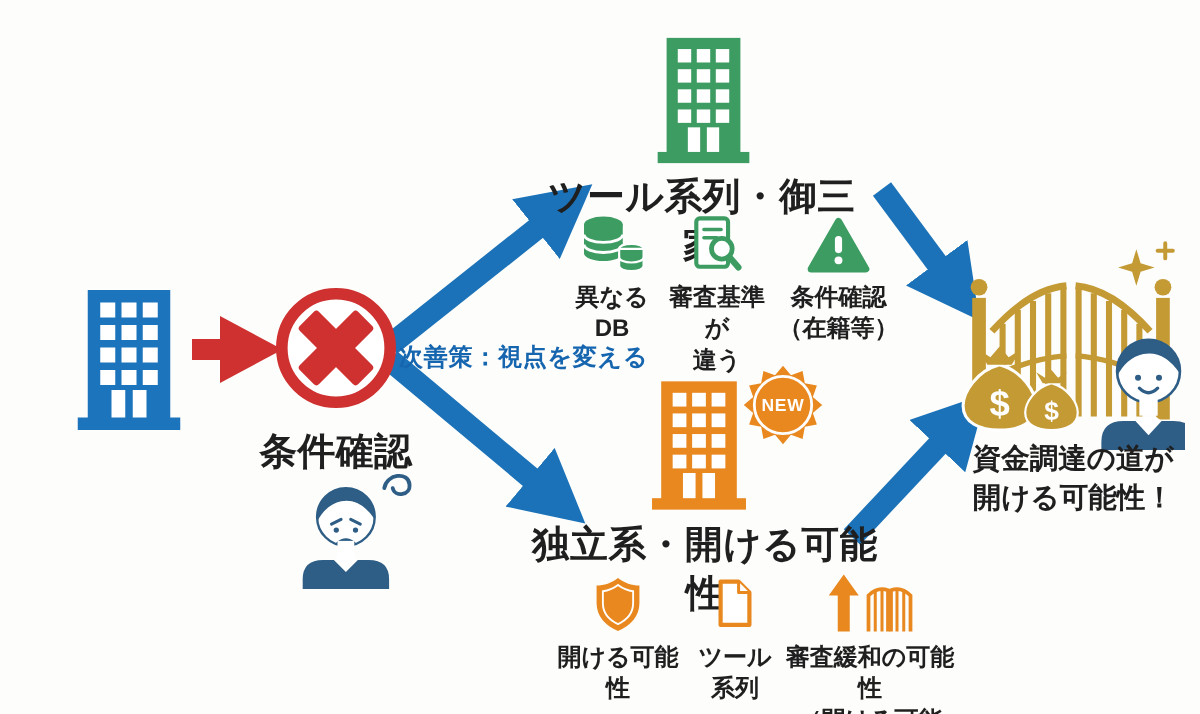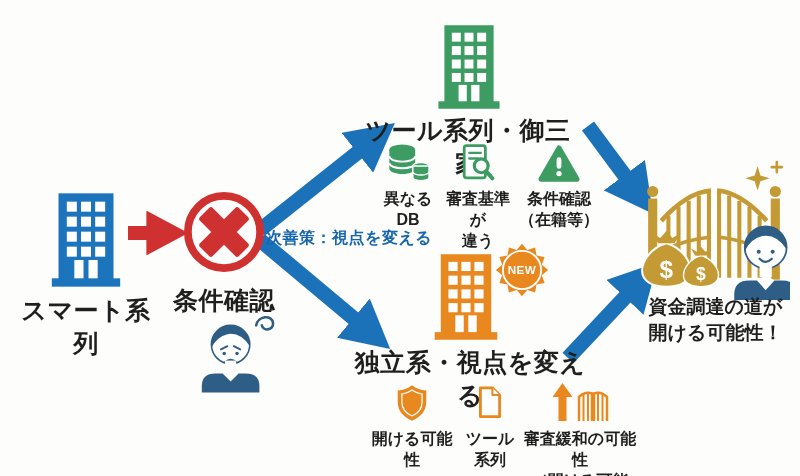--- a/index.html
+++ b/index.html
@@ -75,21 +75,20 @@
     <line x1="128" y1="233" x2="152" y2="233" style="stroke:var(--red)" stroke-width="14" marker-end="url(#mr)"></line>
     <line x1="260" y1="230" x2="362" y2="149" style="stroke:var(--arrow-blue)" stroke-width="15" marker-end="url(#mb)"></line>
     <line x1="260" y1="240" x2="358" y2="322" style="stroke:var(--arrow-blue)" stroke-width="15" marker-end="url(#mb)"></line>
     <line x1="588" y1="126" x2="628" y2="180" style="stroke:var(--arrow-blue)" stroke-width="15" marker-end="url(#mb)"></line>
     <line x1="568" y1="358" x2="629" y2="293" style="stroke:var(--arrow-blue)" stroke-width="15" marker-end="url(#mb)"></line>
   </svg>
 
   <svg class="abs" style="left:38px;top:190px;color:var(--blue)" width="96" height="100">
     <use href="#sym-building" width="96" height="100"></use>
   </svg>
-  <div class="abs lbl title" style="left:10px;top:294px;width:152px">スマート系列</div>
 
   <svg class="abs" style="left:181px;top:189px" width="86" height="86" viewBox="0 0 100 100">
     <circle cx="50" cy="50" r="42" fill="#fff" class="s-red" stroke-width="9"></circle>
     <g transform="rotate(45 50 50)" class="f-red">
       <rect x="18" y="39.5" width="64" height="21" rx="3"></rect>
       <rect x="39.5" y="18" width="21" height="64" rx="3"></rect>
     </g>
   </svg>
   <div class="abs lbl title" style="left:164px;top:284px;width:120px">条件確認</div>
 
@@ -149,21 +148,21 @@
   </div>
 
   <svg class="abs" style="left:424px;top:250px;color:var(--orange)" width="84" height="94">
     <use href="#sym-building" width="84" height="94"></use>
   </svg>
   <svg class="abs" style="left:494px;top:242px" width="56" height="56" viewBox="0 0 60 60">
     <polygon class="f-orange" points="58,30 51.3,35.7 54.2,44 45.6,45.6 44,54.2 35.7,51.3 30,58 24.3,51.3 16,54.2 14.4,45.6 5.8,44 8.7,35.7 2,30 8.7,24.3 5.8,16 14.4,14.4 16,5.8 24.3,8.7 30,2 35.7,8.7 44,5.8 45.6,14.4 54.2,16 51.3,24.3"></polygon>
     <circle cx="30" cy="30" r="20.5" fill="none" stroke="#fff" stroke-width="2"></circle>
     <text x="30" y="34.5" text-anchor="middle" font-size="12.5" font-weight="bold" fill="#fff" letter-spacing="0.5">NEW</text>
   </svg>
-  <div class="abs lbl title" style="left:352px;top:346px;width:236px">独立系・視点を変える</div>
+  <div class="abs lbl title" style="left:352px;top:346px;width:236px">独立系・開ける可能性</div>
 
   <div class="abs featrow" style="left:366px;top:380px">
     <div class="feat" style="width:92px">
       <svg width="42" height="46" viewBox="0 0 100 92">
         <path d="M50 4 C60 12 72 16 84 16 V44 C84 64 70 80 50 88 C30 80 16 64 16 44 V16 C28 16 40 12 50 4 Z" class="f-orange"></path>
         <path d="M50 15 C58 21 66 24 74 25 V44 C74 58 65 70 50 77 C35 70 26 58 26 44 V25 C34 24 42 21 50 15 Z" fill="none" stroke="#fff" stroke-width="3"></path>
       </svg>
       <div class="lbl cap">開ける可能性</div>
     </div>
     <div class="feat" style="width:64px">

